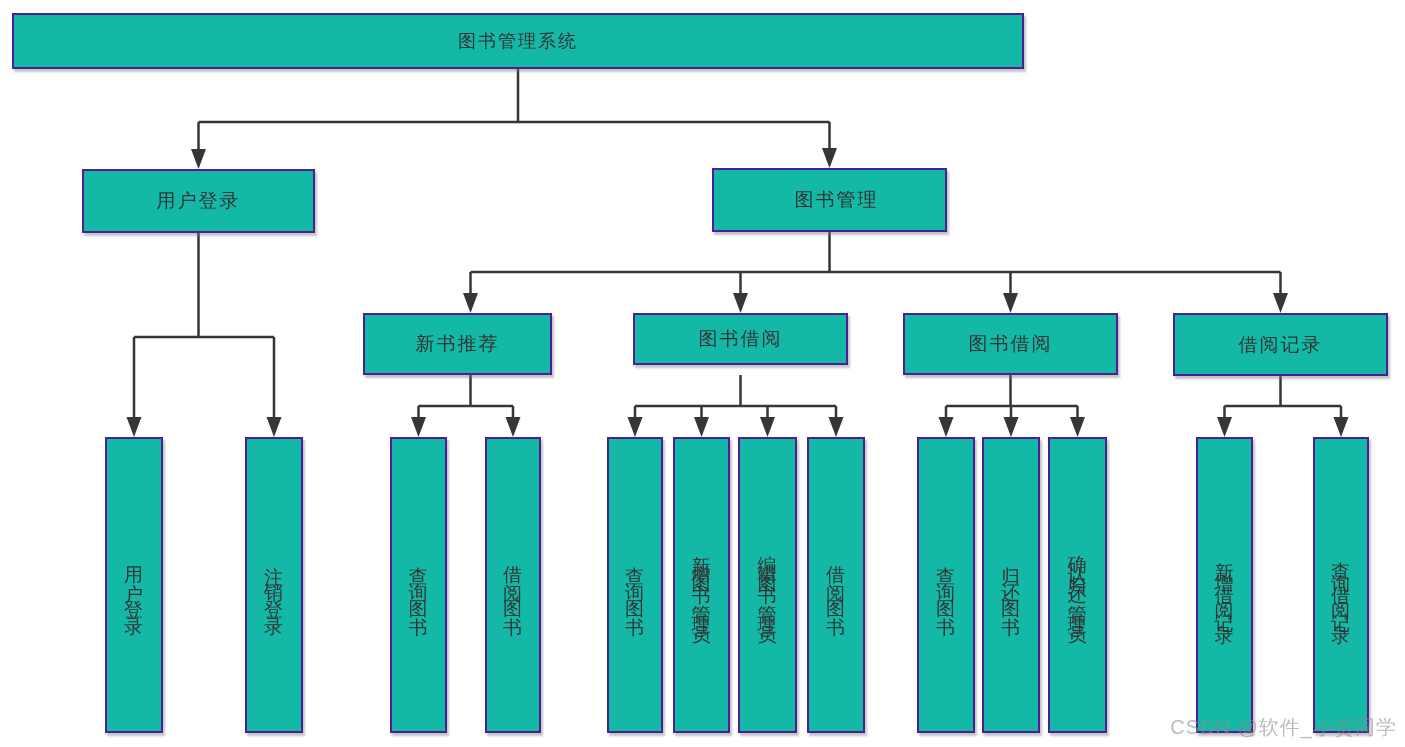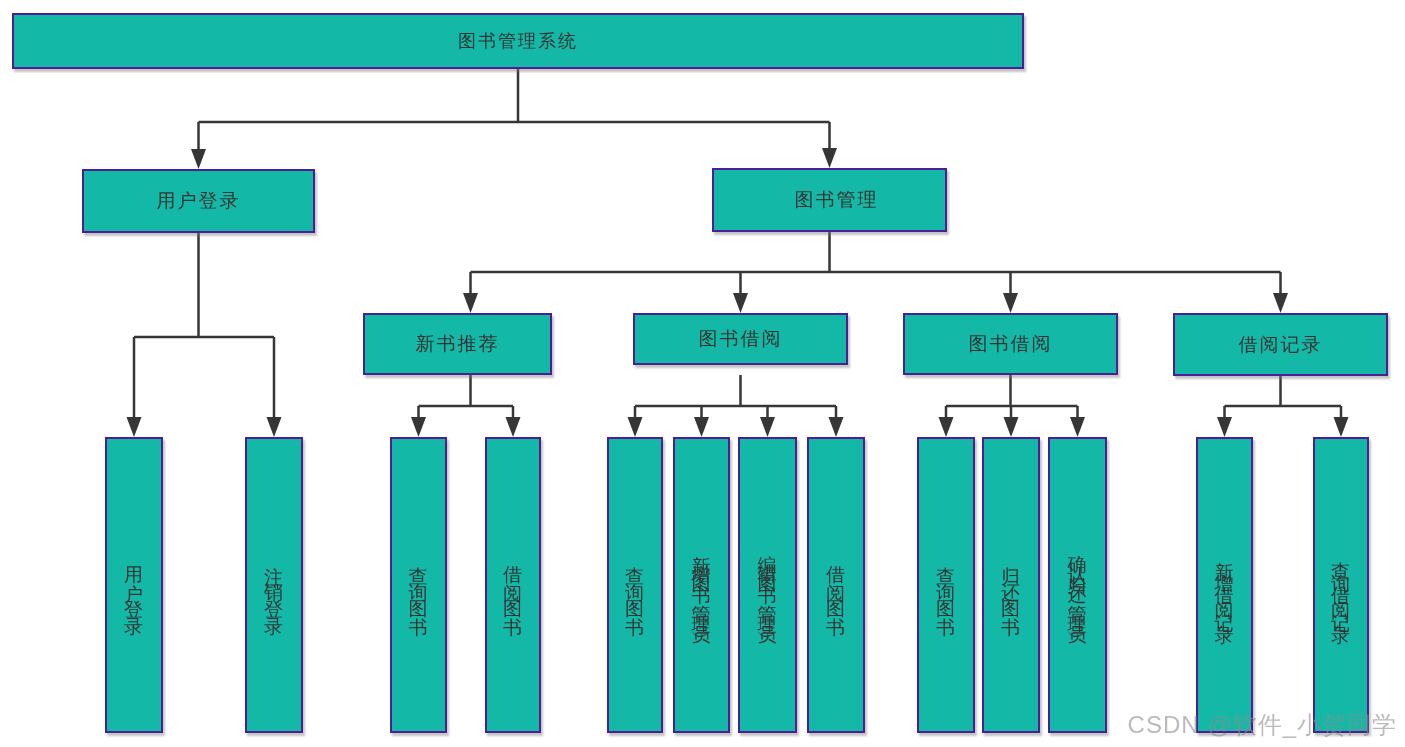--- a/index.html
+++ b/index.html
@@ -16,21 +16,21 @@
   }
   .node.root-box{font-size:18px;}
   .leaf span{
     writing-mode:vertical-rl;text-orientation:mixed;
     font-size:19px;line-height:1;letter-spacing:17px;white-space:normal;
   }
   .leaf span.len5{letter-spacing:13px;}
   .leaf span.len8{letter-spacing:10px;}
   .watermark{
     position:absolute;right:8px;bottom:6px;z-index:2;
-    font-size:24px;letter-spacing:1px;color:rgba(140,140,140,0.60);
+    font-size:20px;letter-spacing:1px;color:rgba(140,140,140,0.60);
   }
 </style>
 </head>
 <body>
 
 <div class="canvas">
 
   <svg class="wires" width="1405" height="747" viewBox="0 0 1405 747" fill="none" stroke="#363636" stroke-width="2.5">
     <path d="M518 69 V122 M198.5 122 H829.5 M198.5 122 V152 M829.5 122 V151"></path>
     <path d="M198.5 232 V337 M134 337 H274 M134 337 V421 M274 337 V421"></path>

